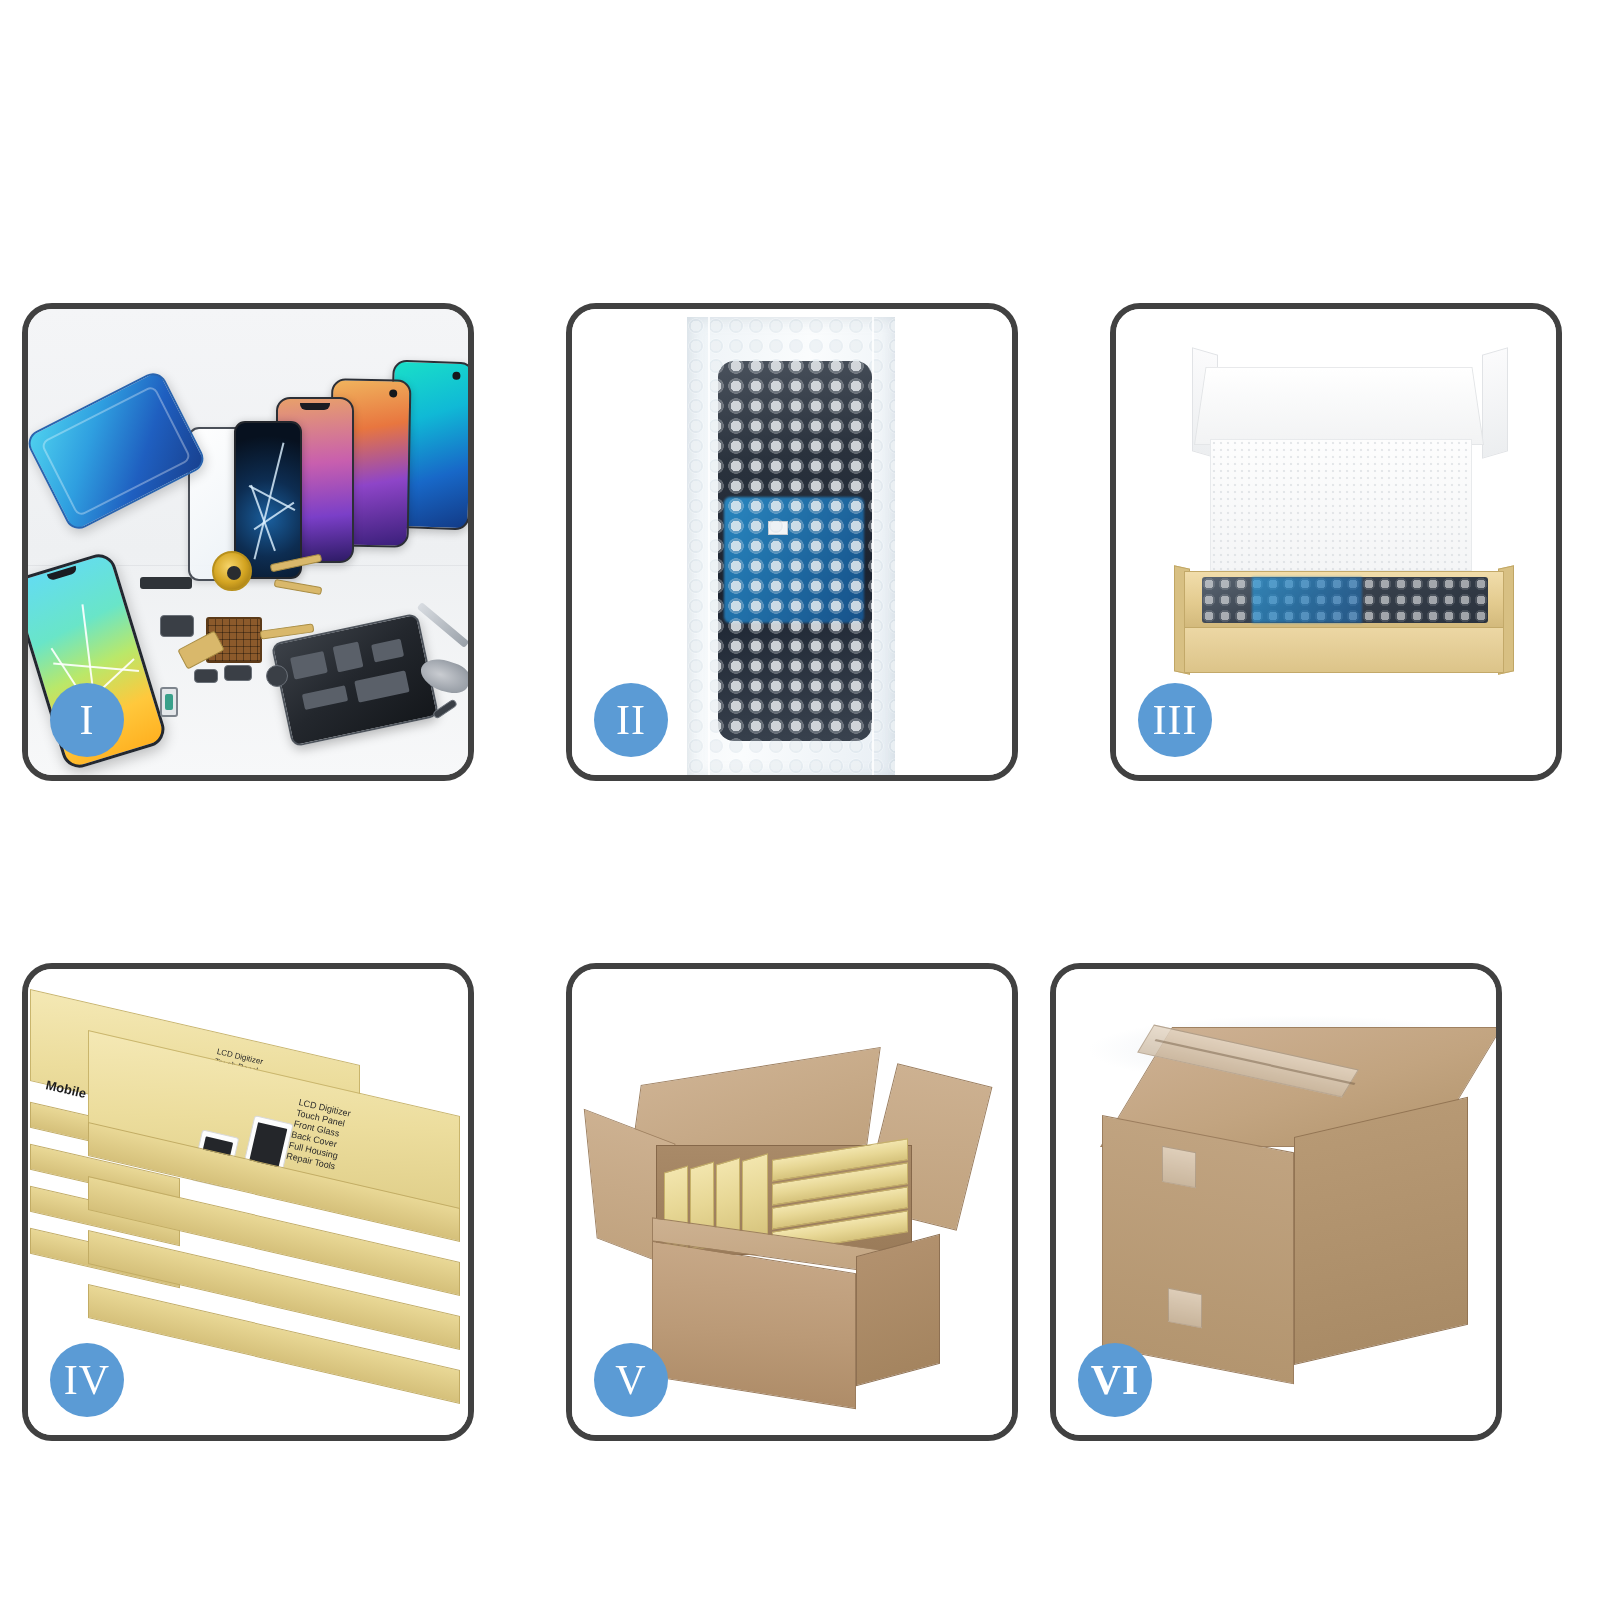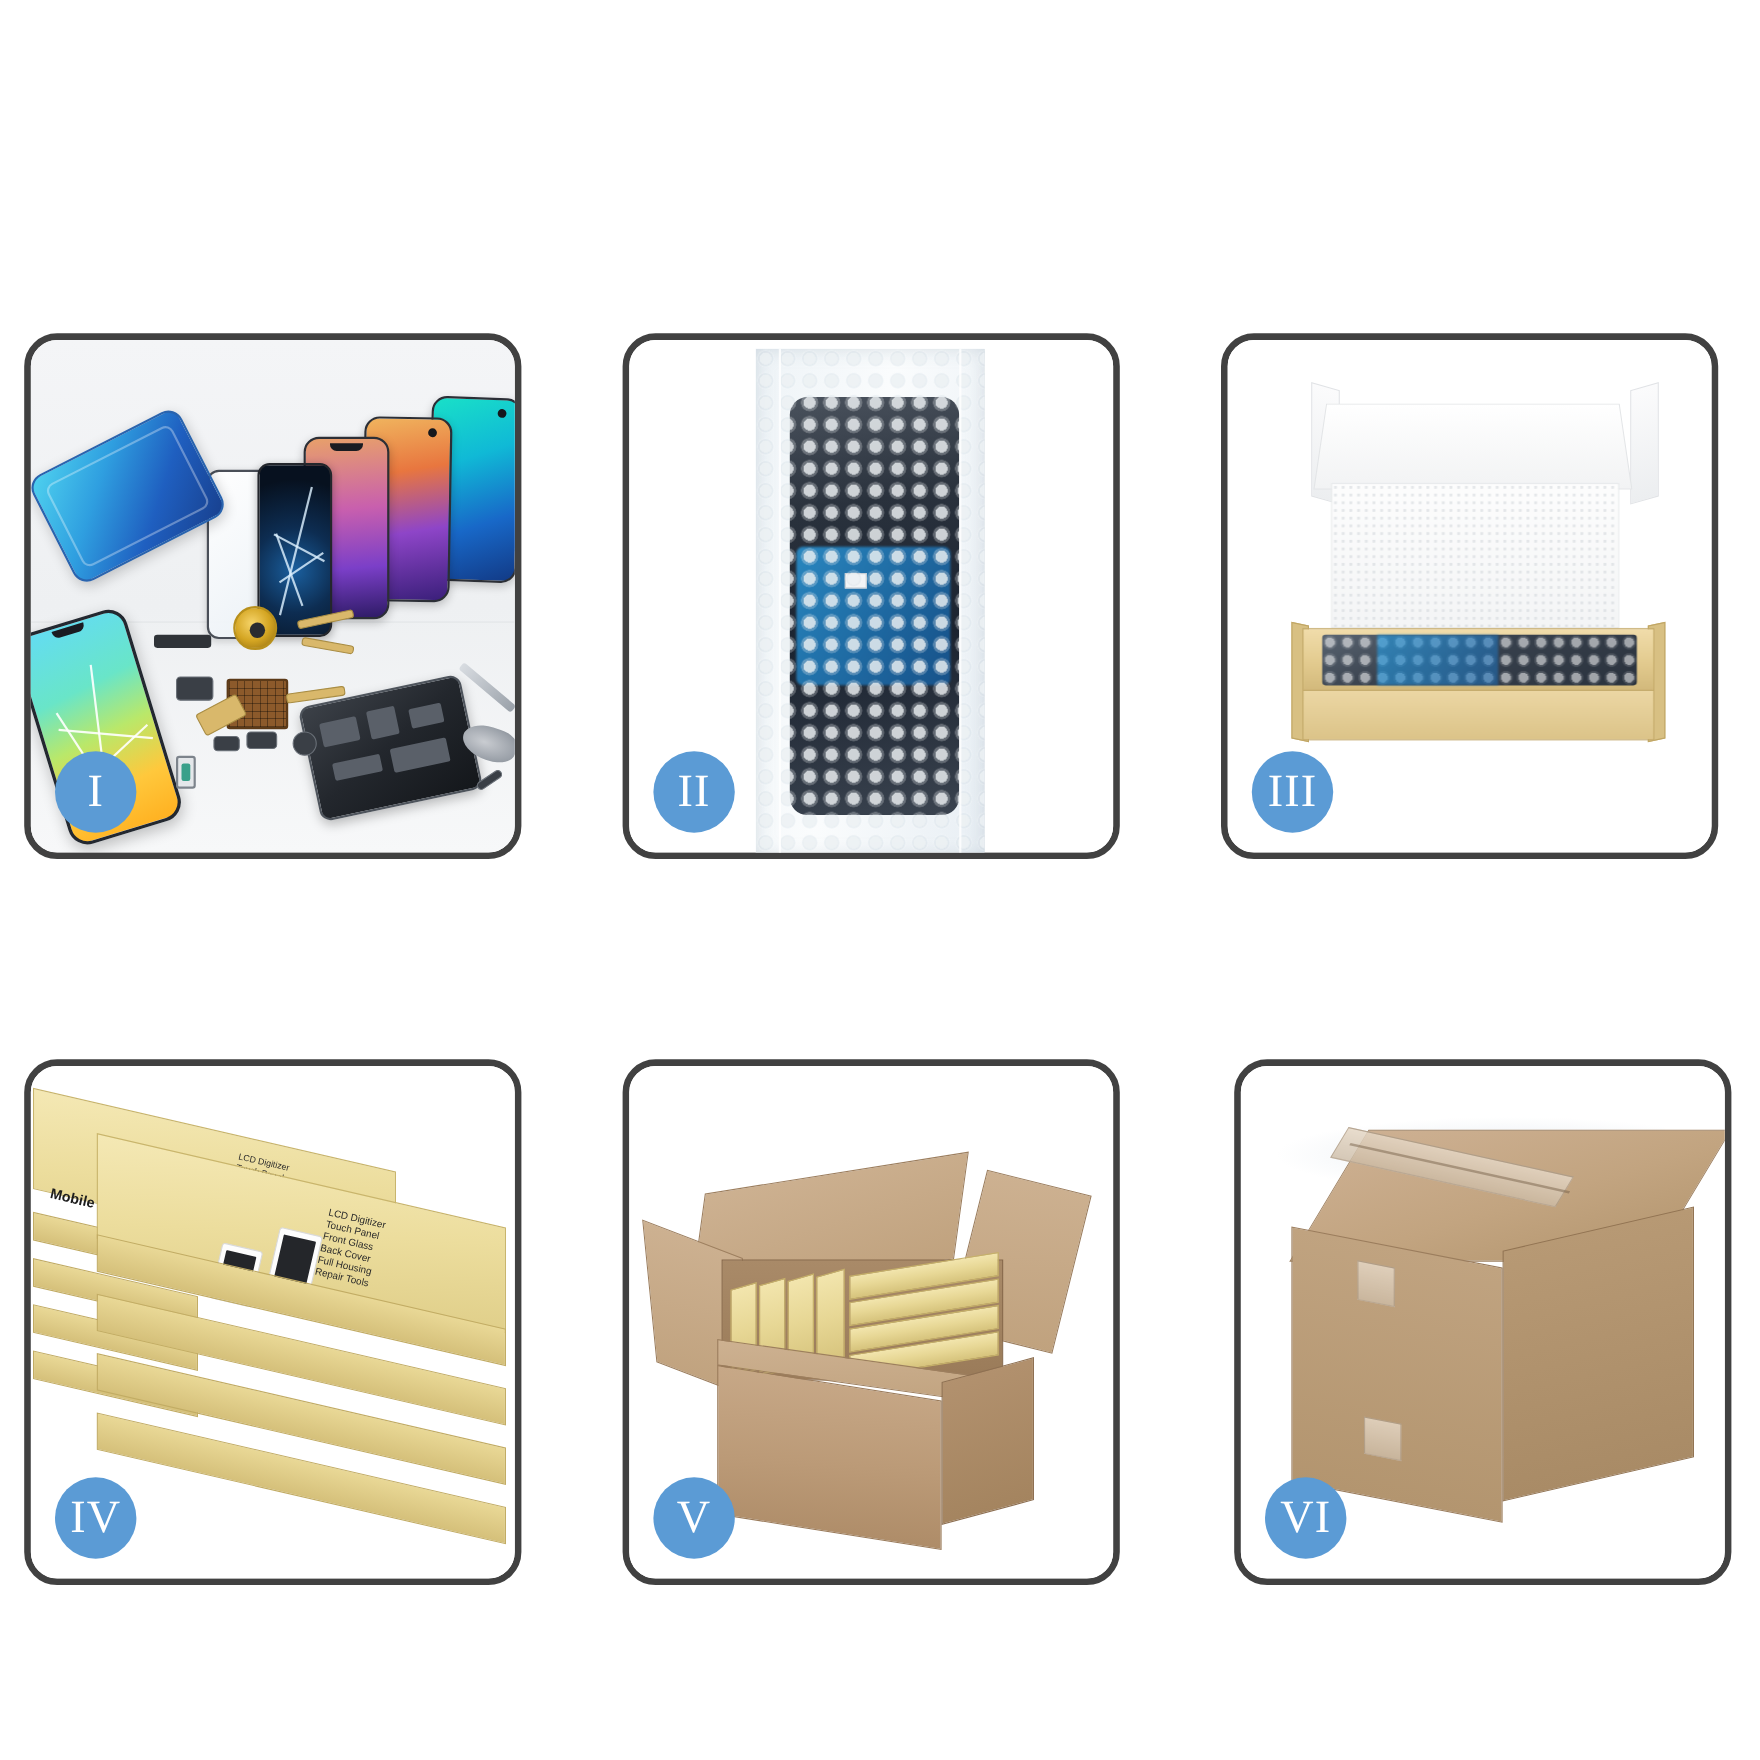--- a/index.html
+++ b/index.html
@@ -70,21 +70,21 @@
     border-radius: 30px;
     background: #ffffff;
     overflow: hidden;
   }
 
   .card.c0 { left: 22px;   top: 303px; }
   .card.c1 { left: 566px;  top: 303px; }
   .card.c2 { left: 1110px; top: 303px; }
   .card.c3 { left: 22px;   top: 963px; }
   .card.c4 { left: 566px;  top: 963px; }
-  .card.c5 { left: 1122px; top: 963px; }
+  .card.c5 { left: 1050px; top: 963px; font-weight: bold; }
 
   .photo {
     position: absolute;
     left: 0; top: 0;
     width: 100%;
     height: 100%;
     overflow: hidden;
   }
 
   .step-badge {

